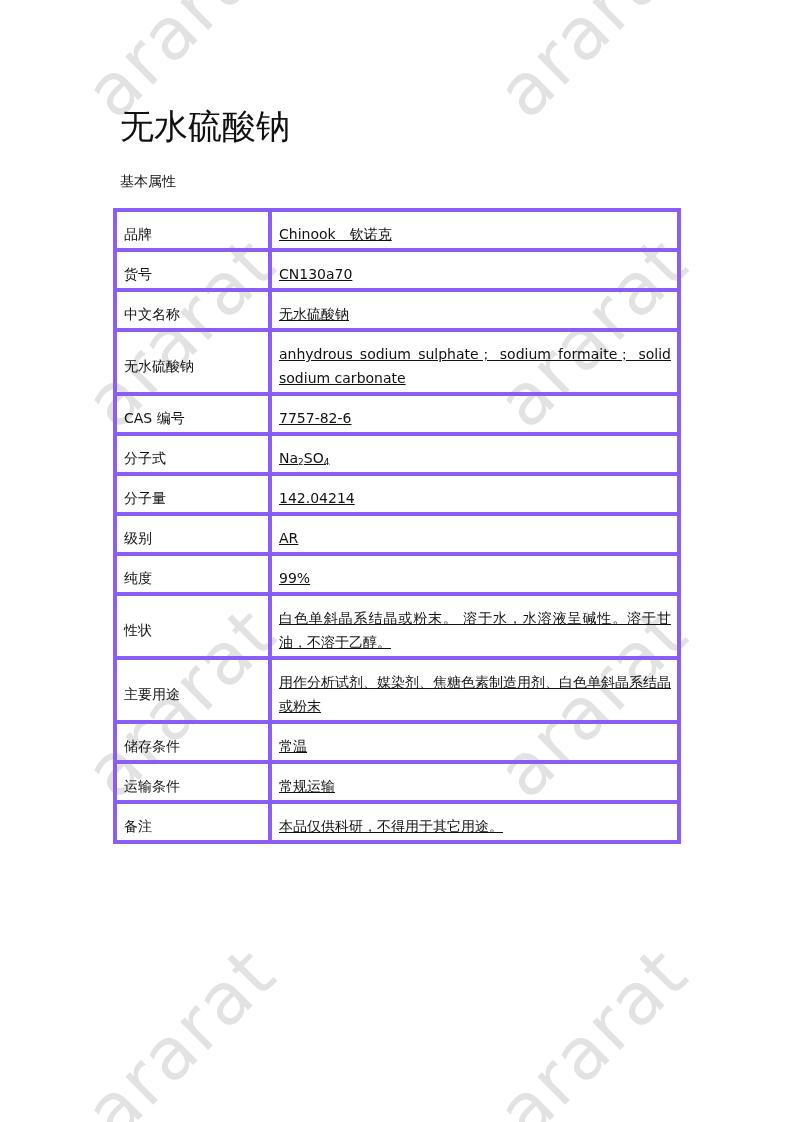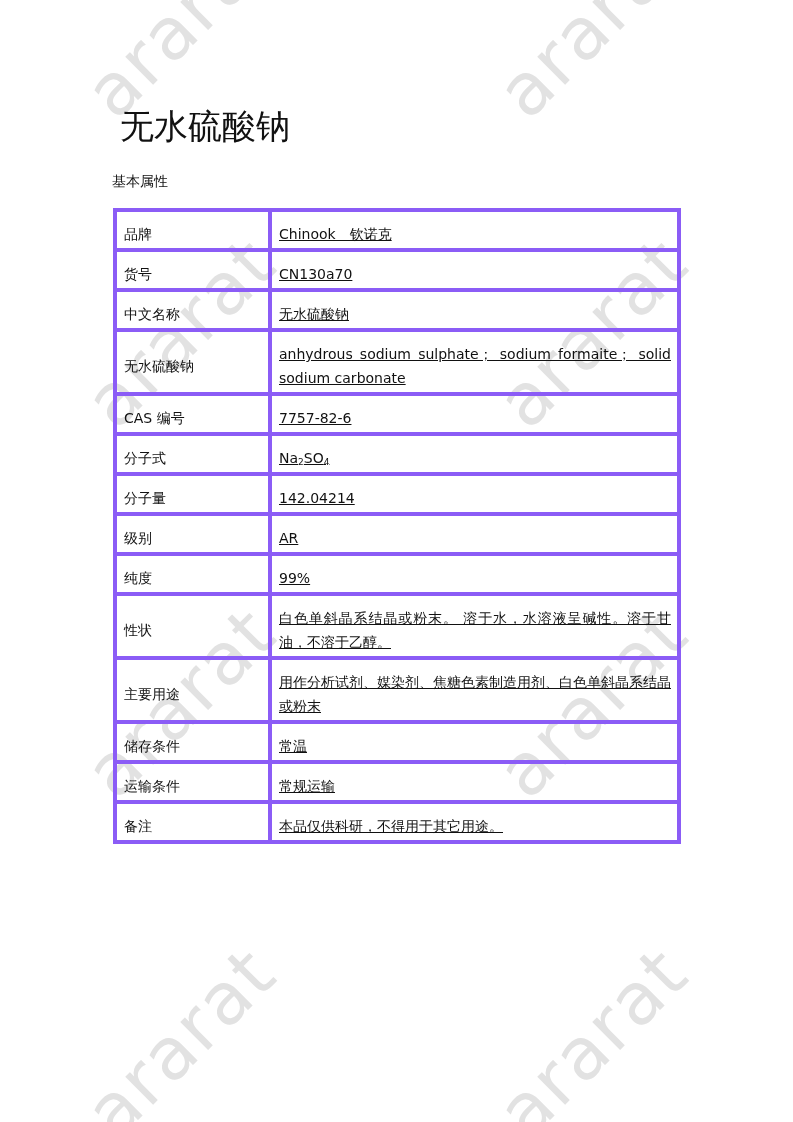--- a/index.html
+++ b/index.html
@@ -13,21 +13,21 @@
       font-size: 72px; color: #e2e2e2; transform: rotate(-45deg);
       transform-origin: left bottom; letter-spacing: 2px; z-index: 0;
       white-space: nowrap; pointer-events: none;
     }
     .page { position: absolute; left: 0; top: 0; width: 647px; height: 1122px; z-index: 1; }
     .title {
       position: absolute; left: 120px; top: 104px; font-size: 34px;
       font-weight: normal; margin: 0; color: #111; letter-spacing: 0px;
     }
     .subtitle {
-      position: absolute; left: 112px; top: 173px; font-size: 14px; color: #111;
+      position: absolute; left: 120px; top: 173px; font-size: 14px; color: #111;
     }
     table.props {
       position: absolute; left: 113px; top: 208px; width: 568px;
       border-collapse: collapse; font-size: 14px; background: transparent;
     }
     table.props td {
       border: 4px solid #8b5cf6; padding: 10px 6px 2px 7px; line-height: 24px;
       vertical-align: middle; color: #111; margin-top: 12px;
     }
     table.props td.k { width: 138px; }

